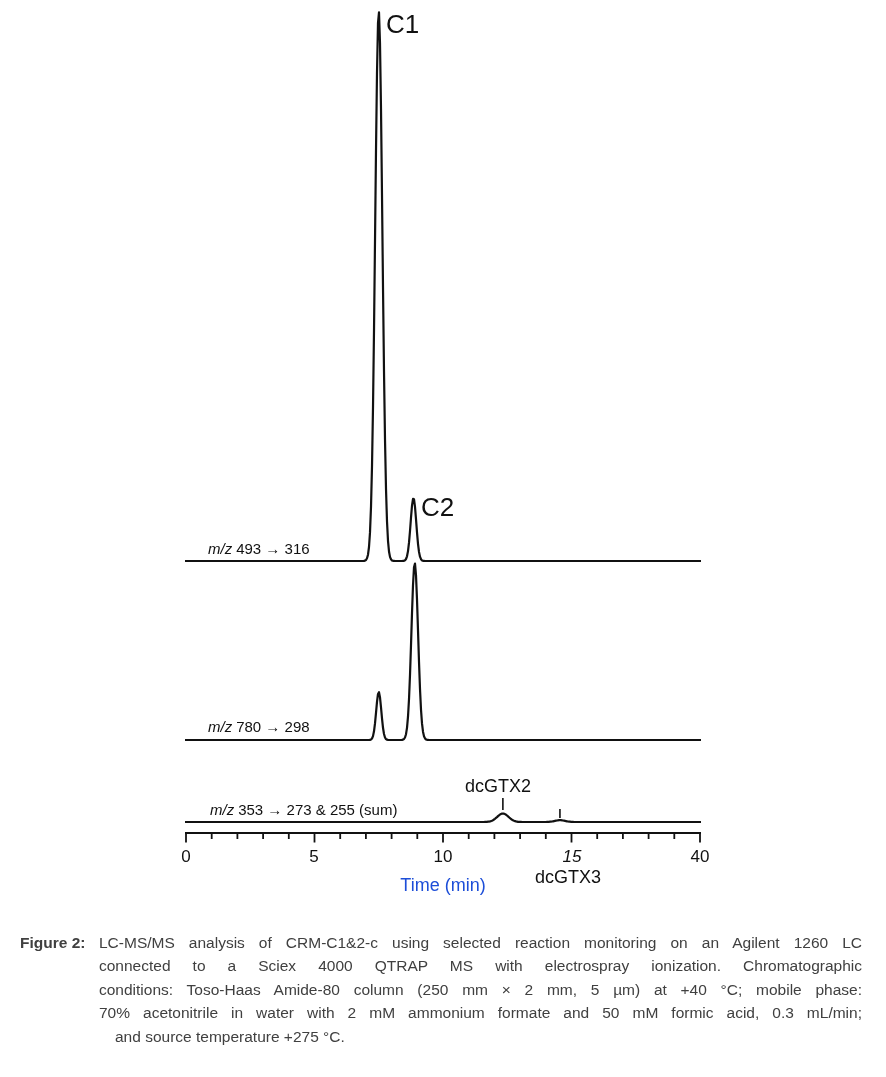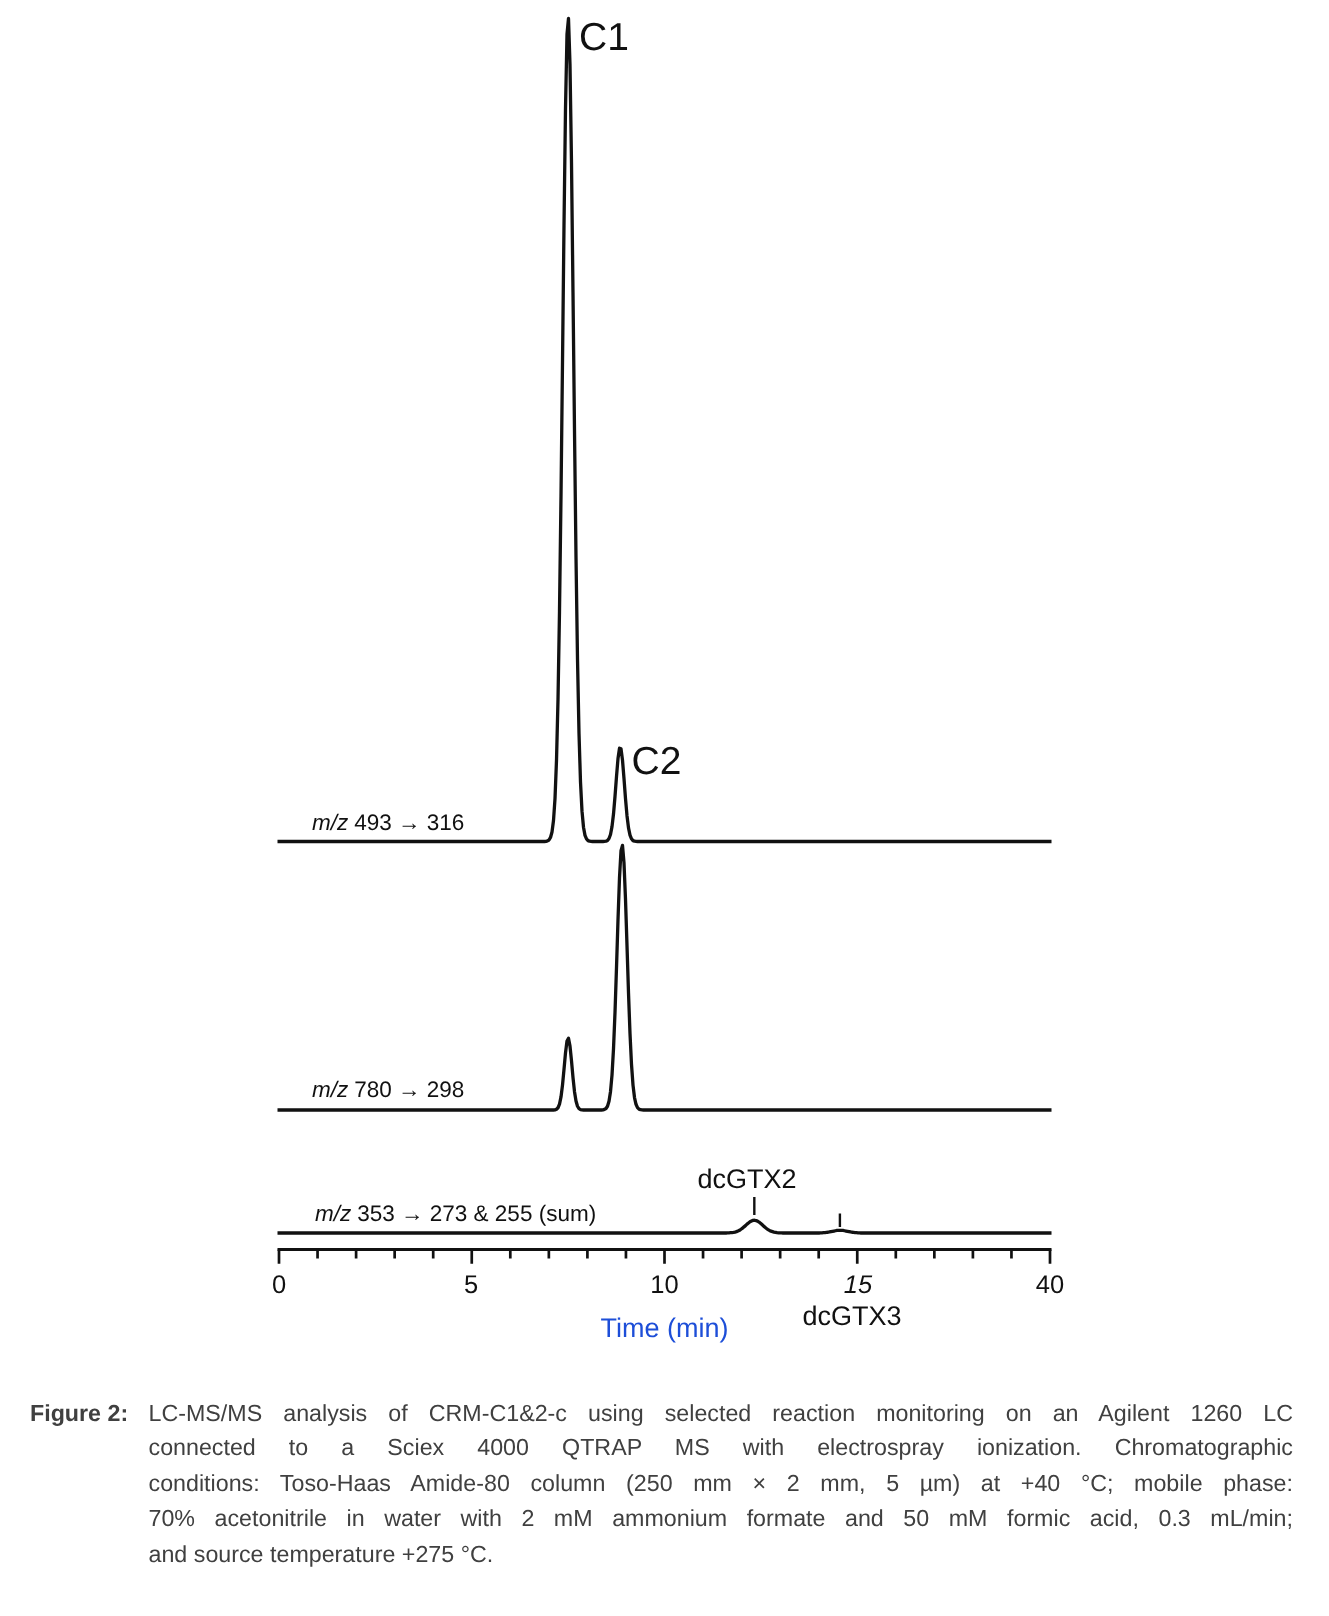--- a/index.html
+++ b/index.html
@@ -21,21 +21,21 @@
   .t3{left:189px;top:802px;}
   .tick{position:absolute;top:848px;transform:translateX(-50%);font-size:17px;line-height:1;color:#111;}
   .tk0{left:186px;}.tk1{left:314px;}.tk2{left:443px;}.tk3{left:572px;font-style:italic;}.tk4{left:700px;}
   .xlabel{position:absolute;top:876px;left:443px;transform:translateX(-50%);
           font-size:18px;line-height:1;color:#1d4ed8;white-space:nowrap;}
   .caption{position:absolute;left:20px;top:931px;width:842px;display:flex;
            font-size:15.5px;line-height:23.4px;color:#404040;}
   .cap-label{font-weight:bold;width:79px;flex:none;}
   .cap-text{flex:1;}
   .cap-line{text-align:justify;text-align-last:justify;text-justify:inter-word;}
-  .cap-line:last-child{text-align-last:left;}
+  .cap-line:last-child{text-align-last:left;margin-left:16px;}
 </style>
 </head>
 <body>
 
 <div class="page">
   <div class="chart">
 
     <svg id="chrom" width="886" height="910" viewBox="0 0 886 910">
         <path d="M185 561.0 L186 561.0 L187 561.0 L188 561.0 L189 561.0 L190 561.0 L191 561.0 L192 561.0 L193 561.0 L194 561.0 L195 561.0 L196 561.0 L197 561.0 L198 561.0 L199 561.0 L200 561.0 L201 561.0 L202 561.0 L203 561.0 L204 561.0 L205 561.0 L206 561.0 L207 561.0 L208 561.0 L209 561.0 L210 561.0 L211 561.0 L212 561.0 L213 561.0 L214 561.0 L215 561.0 L216 561.0 L217 561.0 L218 561.0 L219 561.0 L220 561.0 L221 561.0 L222 561.0 L223 561.0 L224 561.0 L225 561.0 L226 561.0 L227 561.0 L228 561.0 L229 561.0 L230 561.0 L231 561.0 L232 561.0 L233 561.0 L234 561.0 L235 561.0 L236 561.0 L237 561.0 L238 561.0 L239 561.0 L240 561.0 L241 561.0 L242 561.0 L243 561.0 L244 561.0 L245 561.0 L246 561.0 L247 561.0 L248 561.0 L249 561.0 L250 561.0 L251 561.0 L252 561.0 L253 561.0 L254 561.0 L255 561.0 L256 561.0 L257 561.0 L258 561.0 L259 561.0 L260 561.0 L261 561.0 L262 561.0 L263 561.0 L264 561.0 L265 561.0 L266 561.0 L267 561.0 L268 561.0 L269 561.0 L270 561.0 L271 561.0 L272 561.0 L273 561.0 L274 561.0 L275 561.0 L276 561.0 L277 561.0 L278 561.0 L279 561.0 L280 561.0 L281 561.0 L282 561.0 L283 561.0 L284 561.0 L285 561.0 L286 561.0 L287 561.0 L288 561.0 L289 561.0 L290 561.0 L291 561.0 L292 561.0 L293 561.0 L294 561.0 L295 561.0 L296 561.0 L297 561.0 L298 561.0 L299 561.0 L300 561.0 L301 561.0 L302 561.0 L303 561.0 L304 561.0 L305 561.0 L306 561.0 L307 561.0 L308 561.0 L309 561.0 L310 561.0 L311 561.0 L312 561.0 L313 561.0 L314 561.0 L315 561.0 L316 561.0 L317 561.0 L318 561.0 L319 561.0 L320 561.0 L321 561.0 L322 561.0 L323 561.0 L324 561.0 L325 561.0 L326 561.0 L327 561.0 L328 561.0 L329 561.0 L330 561.0 L331 561.0 L332 561.0 L333 561.0 L334 561.0 L335 561.0 L336 561.0 L337 561.0 L338 561.0 L339 561.0 L340 561.0 L341 561.0 L342 561.0 L343 561.0 L344 561.0 L345 561.0 L346 561.0 L347 561.0 L348 561.0 L349 561.0 L350 561.0 L351 561.0 L352 561.0 L353 561.0 L354 561.0 L355 561.0 L356 561.0 L357 561.0 L358 561.0 L359 561.0 L360 561.0 L361 561.0 L362 561.0 L363 561.0 L364 560.9 L365 560.6 L366 560.0 L367 558.3 L368 554.7 L369 547.0 L370 532.4 L371 506.9 L372 466.4 L373 407.6 L374 330.9 L375 241.5 L376 150.3 L377 72.4 L378 22.8 L379 12.3 L380 43.2 L381 108.7 L382 195.2 L383 287.2 L384 371.3 L385 439.3 L386 488.8 L387 521.3 L388 540.8 L389 551.5 L390 556.9 L391 559.3 L392 560.4 L393 560.8 L394 560.9 L395 561.0 L396 561.0 L397 561.0 L398 561.0 L399 561.0 L400 561.0 L401 561.0 L402 561.0 L403 560.9 L404 560.8 L405 560.3 L406 559.0 L407 556.3 L408 551.1 L409 542.7 L410 531.0 L411 517.7 L412 505.7 L413 498.8 L414 499.2 L415 506.8 L416 519.1 L417 532.4 L418 543.8 L419 551.9 L420 556.7 L421 559.2 L422 560.4 L423 560.8 L424 560.9 L425 561.0 L426 561.0 L427 561.0 L428 561.0 L429 561.0 L430 561.0 L431 561.0 L432 561.0 L433 561.0 L434 561.0 L435 561.0 L436 561.0 L437 561.0 L438 561.0 L439 561.0 L440 561.0 L441 561.0 L442 561.0 L443 561.0 L444 561.0 L445 561.0 L446 561.0 L447 561.0 L448 561.0 L449 561.0 L450 561.0 L451 561.0 L452 561.0 L453 561.0 L454 561.0 L455 561.0 L456 561.0 L457 561.0 L458 561.0 L459 561.0 L460 561.0 L461 561.0 L462 561.0 L463 561.0 L464 561.0 L465 561.0 L466 561.0 L467 561.0 L468 561.0 L469 561.0 L470 561.0 L471 561.0 L472 561.0 L473 561.0 L474 561.0 L475 561.0 L476 561.0 L477 561.0 L478 561.0 L479 561.0 L480 561.0 L481 561.0 L482 561.0 L483 561.0 L484 561.0 L485 561.0 L486 561.0 L487 561.0 L488 561.0 L489 561.0 L490 561.0 L491 561.0 L492 561.0 L493 561.0 L494 561.0 L495 561.0 L496 561.0 L497 561.0 L498 561.0 L499 561.0 L500 561.0 L501 561.0 L502 561.0 L503 561.0 L504 561.0 L505 561.0 L506 561.0 L507 561.0 L508 561.0 L509 561.0 L510 561.0 L511 561.0 L512 561.0 L513 561.0 L514 561.0 L515 561.0 L516 561.0 L517 561.0 L518 561.0 L519 561.0 L520 561.0 L521 561.0 L522 561.0 L523 561.0 L524 561.0 L525 561.0 L526 561.0 L527 561.0 L528 561.0 L529 561.0 L530 561.0 L531 561.0 L532 561.0 L533 561.0 L534 561.0 L535 561.0 L536 561.0 L537 561.0 L538 561.0 L539 561.0 L540 561.0 L541 561.0 L542 561.0 L543 561.0 L544 561.0 L545 561.0 L546 561.0 L547 561.0 L548 561.0 L549 561.0 L550 561.0 L551 561.0 L552 561.0 L553 561.0 L554 561.0 L555 561.0 L556 561.0 L557 561.0 L558 561.0 L559 561.0 L560 561.0 L561 561.0 L562 561.0 L563 561.0 L564 561.0 L565 561.0 L566 561.0 L567 561.0 L568 561.0 L569 561.0 L570 561.0 L571 561.0 L572 561.0 L573 561.0 L574 561.0 L575 561.0 L576 561.0 L577 561.0 L578 561.0 L579 561.0 L580 561.0 L581 561.0 L582 561.0 L583 561.0 L584 561.0 L585 561.0 L586 561.0 L587 561.0 L588 561.0 L589 561.0 L590 561.0 L591 561.0 L592 561.0 L593 561.0 L594 561.0 L595 561.0 L596 561.0 L597 561.0 L598 561.0 L599 561.0 L600 561.0 L601 561.0 L602 561.0 L603 561.0 L604 561.0 L605 561.0 L606 561.0 L607 561.0 L608 561.0 L609 561.0 L610 561.0 L611 561.0 L612 561.0 L613 561.0 L614 561.0 L615 561.0 L616 561.0 L617 561.0 L618 561.0 L619 561.0 L620 561.0 L621 561.0 L622 561.0 L623 561.0 L624 561.0 L625 561.0 L626 561.0 L627 561.0 L628 561.0 L629 561.0 L630 561.0 L631 561.0 L632 561.0 L633 561.0 L634 561.0 L635 561.0 L636 561.0 L637 561.0 L638 561.0 L639 561.0 L640 561.0 L641 561.0 L642 561.0 L643 561.0 L644 561.0 L645 561.0 L646 561.0 L647 561.0 L648 561.0 L649 561.0 L650 561.0 L651 561.0 L652 561.0 L653 561.0 L654 561.0 L655 561.0 L656 561.0 L657 561.0 L658 561.0 L659 561.0 L660 561.0 L661 561.0 L662 561.0 L663 561.0 L664 561.0 L665 561.0 L666 561.0 L667 561.0 L668 561.0 L669 561.0 L670 561.0 L671 561.0 L672 561.0 L673 561.0 L674 561.0 L675 561.0 L676 561.0 L677 561.0 L678 561.0 L679 561.0 L680 561.0 L681 561.0 L682 561.0 L683 561.0 L684 561.0 L685 561.0 L686 561.0 L687 561.0 L688 561.0 L689 561.0 L690 561.0 L691 561.0 L692 561.0 L693 561.0 L694 561.0 L695 561.0 L696 561.0 L697 561.0 L698 561.0 L699 561.0 L700 561.0 L701 561.0 " fill="none" stroke="#111111" stroke-width="2.2" stroke-linejoin="round"></path>
         <path d="M185 740.0 L186 740.0 L187 740.0 L188 740.0 L189 740.0 L190 740.0 L191 740.0 L192 740.0 L193 740.0 L194 740.0 L195 740.0 L196 740.0 L197 740.0 L198 740.0 L199 740.0 L200 740.0 L201 740.0 L202 740.0 L203 740.0 L204 740.0 L205 740.0 L206 740.0 L207 740.0 L208 740.0 L209 740.0 L210 740.0 L211 740.0 L212 740.0 L213 740.0 L214 740.0 L215 740.0 L216 740.0 L217 740.0 L218 740.0 L219 740.0 L220 740.0 L221 740.0 L222 740.0 L223 740.0 L224 740.0 L225 740.0 L226 740.0 L227 740.0 L228 740.0 L229 740.0 L230 740.0 L231 740.0 L232 740.0 L233 740.0 L234 740.0 L235 740.0 L236 740.0 L237 740.0 L238 740.0 L239 740.0 L240 740.0 L241 740.0 L242 740.0 L243 740.0 L244 740.0 L245 740.0 L246 740.0 L247 740.0 L248 740.0 L249 740.0 L250 740.0 L251 740.0 L252 740.0 L253 740.0 L254 740.0 L255 740.0 L256 740.0 L257 740.0 L258 740.0 L259 740.0 L260 740.0 L261 740.0 L262 740.0 L263 740.0 L264 740.0 L265 740.0 L266 740.0 L267 740.0 L268 740.0 L269 740.0 L270 740.0 L271 740.0 L272 740.0 L273 740.0 L274 740.0 L275 740.0 L276 740.0 L277 740.0 L278 740.0 L279 740.0 L280 740.0 L281 740.0 L282 740.0 L283 740.0 L284 740.0 L285 740.0 L286 740.0 L287 740.0 L288 740.0 L289 740.0 L290 740.0 L291 740.0 L292 740.0 L293 740.0 L294 740.0 L295 740.0 L296 740.0 L297 740.0 L298 740.0 L299 740.0 L300 740.0 L301 740.0 L302 740.0 L303 740.0 L304 740.0 L305 740.0 L306 740.0 L307 740.0 L308 740.0 L309 740.0 L310 740.0 L311 740.0 L312 740.0 L313 740.0 L314 740.0 L315 740.0 L316 740.0 L317 740.0 L318 740.0 L319 740.0 L320 740.0 L321 740.0 L322 740.0 L323 740.0 L324 740.0 L325 740.0 L326 740.0 L327 740.0 L328 740.0 L329 740.0 L330 740.0 L331 740.0 L332 740.0 L333 740.0 L334 740.0 L335 740.0 L336 740.0 L337 740.0 L338 740.0 L339 740.0 L340 740.0 L341 740.0 L342 740.0 L343 740.0 L344 740.0 L345 740.0 L346 740.0 L347 740.0 L348 740.0 L349 740.0 L350 740.0 L351 740.0 L352 740.0 L353 740.0 L354 740.0 L355 740.0 L356 740.0 L357 740.0 L358 740.0 L359 740.0 L360 740.0 L361 740.0 L362 740.0 L363 740.0 L364 740.0 L365 740.0 L366 740.0 L367 740.0 L368 740.0 L369 740.0 L370 739.9 L371 739.5 L372 738.5 L373 736.1 L374 731.3 L375 723.4 L376 712.9 L377 701.9 L378 694.0 L379 692.2 L380 697.4 L381 707.3 L382 718.4 L383 727.8 L384 734.0 L385 737.5 L386 739.1 L387 739.7 L388 739.9 L389 740.0 L390 740.0 L391 740.0 L392 740.0 L393 740.0 L394 740.0 L395 740.0 L396 740.0 L397 740.0 L398 740.0 L399 740.0 L400 740.0 L401 740.0 L402 739.9 L403 739.6 L404 739.0 L405 737.5 L406 734.2 L407 727.8 L408 716.7 L409 699.3 L410 675.0 L411 645.1 L412 613.2 L413 585.2 L414 567.2 L415 563.6 L416 575.3 L417 599.5 L418 630.4 L419 661.8 L420 689.0 L421 709.6 L422 723.4 L423 731.7 L424 736.2 L425 738.4 L426 739.4 L427 739.8 L428 739.9 L429 740.0 L430 740.0 L431 740.0 L432 740.0 L433 740.0 L434 740.0 L435 740.0 L436 740.0 L437 740.0 L438 740.0 L439 740.0 L440 740.0 L441 740.0 L442 740.0 L443 740.0 L444 740.0 L445 740.0 L446 740.0 L447 740.0 L448 740.0 L449 740.0 L450 740.0 L451 740.0 L452 740.0 L453 740.0 L454 740.0 L455 740.0 L456 740.0 L457 740.0 L458 740.0 L459 740.0 L460 740.0 L461 740.0 L462 740.0 L463 740.0 L464 740.0 L465 740.0 L466 740.0 L467 740.0 L468 740.0 L469 740.0 L470 740.0 L471 740.0 L472 740.0 L473 740.0 L474 740.0 L475 740.0 L476 740.0 L477 740.0 L478 740.0 L479 740.0 L480 740.0 L481 740.0 L482 740.0 L483 740.0 L484 740.0 L485 740.0 L486 740.0 L487 740.0 L488 740.0 L489 740.0 L490 740.0 L491 740.0 L492 740.0 L493 740.0 L494 740.0 L495 740.0 L496 740.0 L497 740.0 L498 740.0 L499 740.0 L500 740.0 L501 740.0 L502 740.0 L503 740.0 L504 740.0 L505 740.0 L506 740.0 L507 740.0 L508 740.0 L509 740.0 L510 740.0 L511 740.0 L512 740.0 L513 740.0 L514 740.0 L515 740.0 L516 740.0 L517 740.0 L518 740.0 L519 740.0 L520 740.0 L521 740.0 L522 740.0 L523 740.0 L524 740.0 L525 740.0 L526 740.0 L527 740.0 L528 740.0 L529 740.0 L530 740.0 L531 740.0 L532 740.0 L533 740.0 L534 740.0 L535 740.0 L536 740.0 L537 740.0 L538 740.0 L539 740.0 L540 740.0 L541 740.0 L542 740.0 L543 740.0 L544 740.0 L545 740.0 L546 740.0 L547 740.0 L548 740.0 L549 740.0 L550 740.0 L551 740.0 L552 740.0 L553 740.0 L554 740.0 L555 740.0 L556 740.0 L557 740.0 L558 740.0 L559 740.0 L560 740.0 L561 740.0 L562 740.0 L563 740.0 L564 740.0 L565 740.0 L566 740.0 L567 740.0 L568 740.0 L569 740.0 L570 740.0 L571 740.0 L572 740.0 L573 740.0 L574 740.0 L575 740.0 L576 740.0 L577 740.0 L578 740.0 L579 740.0 L580 740.0 L581 740.0 L582 740.0 L583 740.0 L584 740.0 L585 740.0 L586 740.0 L587 740.0 L588 740.0 L589 740.0 L590 740.0 L591 740.0 L592 740.0 L593 740.0 L594 740.0 L595 740.0 L596 740.0 L597 740.0 L598 740.0 L599 740.0 L600 740.0 L601 740.0 L602 740.0 L603 740.0 L604 740.0 L605 740.0 L606 740.0 L607 740.0 L608 740.0 L609 740.0 L610 740.0 L611 740.0 L612 740.0 L613 740.0 L614 740.0 L615 740.0 L616 740.0 L617 740.0 L618 740.0 L619 740.0 L620 740.0 L621 740.0 L622 740.0 L623 740.0 L624 740.0 L625 740.0 L626 740.0 L627 740.0 L628 740.0 L629 740.0 L630 740.0 L631 740.0 L632 740.0 L633 740.0 L634 740.0 L635 740.0 L636 740.0 L637 740.0 L638 740.0 L639 740.0 L640 740.0 L641 740.0 L642 740.0 L643 740.0 L644 740.0 L645 740.0 L646 740.0 L647 740.0 L648 740.0 L649 740.0 L650 740.0 L651 740.0 L652 740.0 L653 740.0 L654 740.0 L655 740.0 L656 740.0 L657 740.0 L658 740.0 L659 740.0 L660 740.0 L661 740.0 L662 740.0 L663 740.0 L664 740.0 L665 740.0 L666 740.0 L667 740.0 L668 740.0 L669 740.0 L670 740.0 L671 740.0 L672 740.0 L673 740.0 L674 740.0 L675 740.0 L676 740.0 L677 740.0 L678 740.0 L679 740.0 L680 740.0 L681 740.0 L682 740.0 L683 740.0 L684 740.0 L685 740.0 L686 740.0 L687 740.0 L688 740.0 L689 740.0 L690 740.0 L691 740.0 L692 740.0 L693 740.0 L694 740.0 L695 740.0 L696 740.0 L697 740.0 L698 740.0 L699 740.0 L700 740.0 L701 740.0 " fill="none" stroke="#111111" stroke-width="2.2" stroke-linejoin="round"></path>

